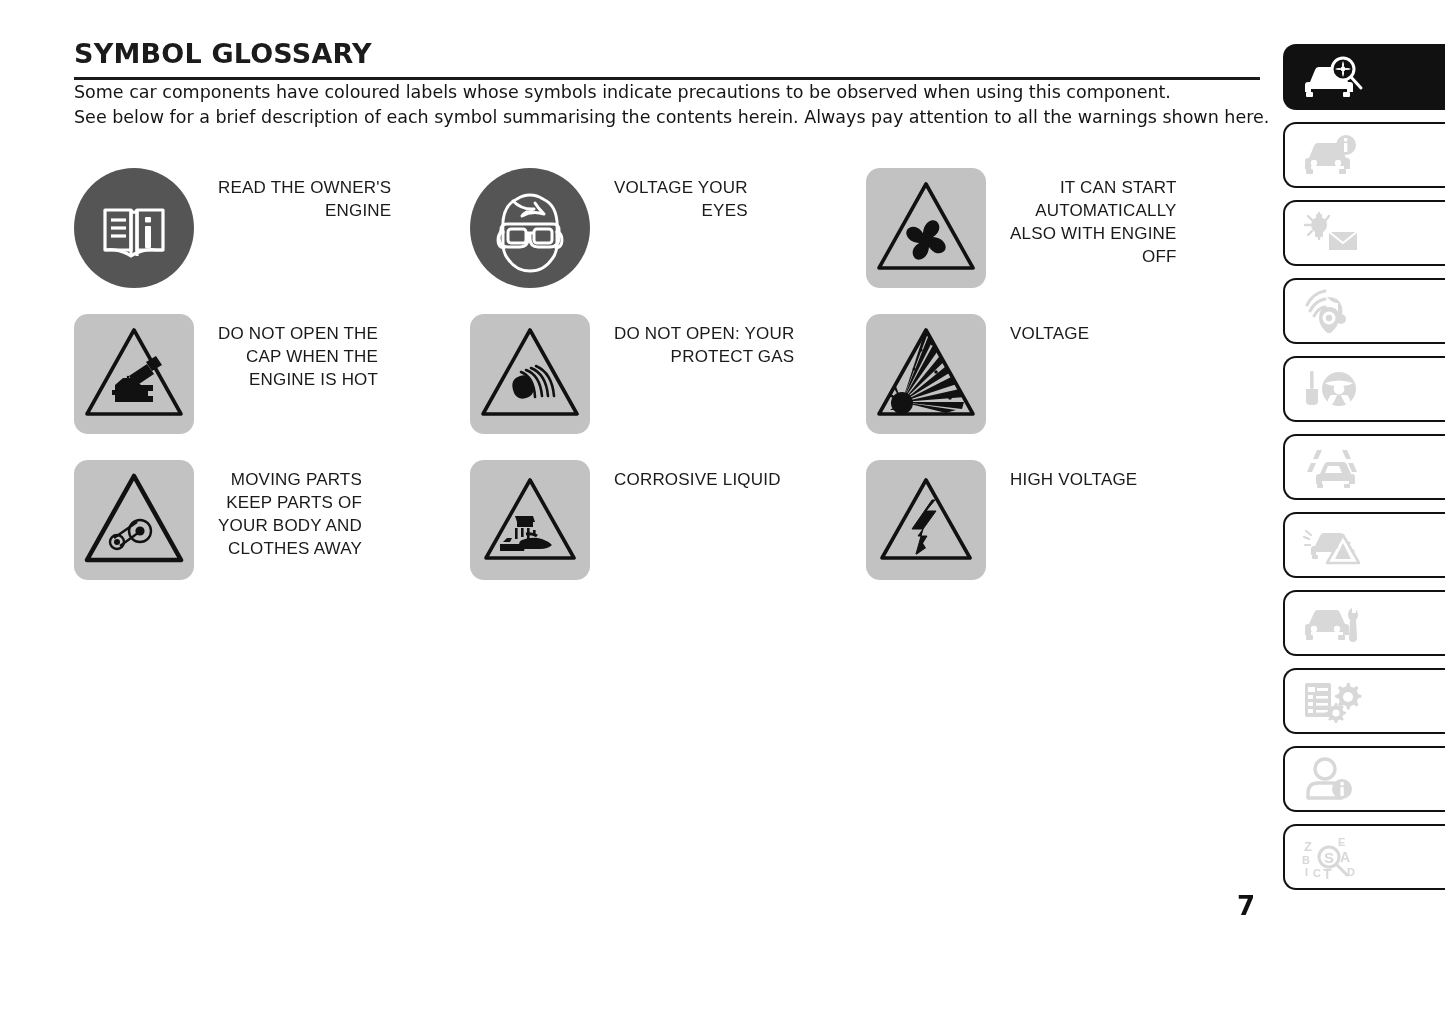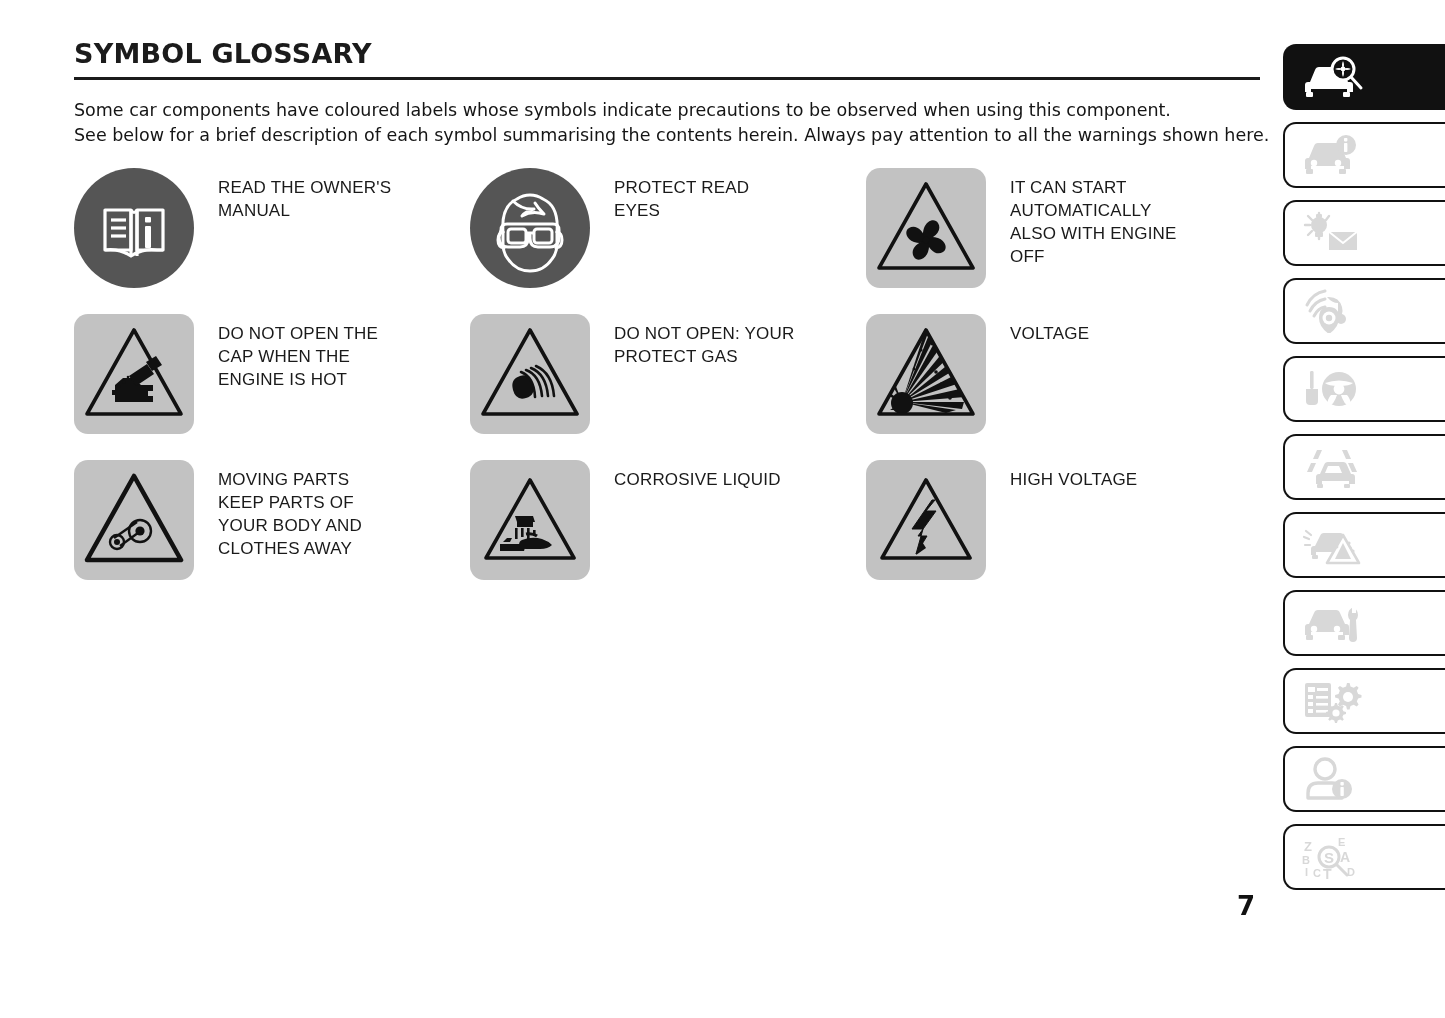--- a/index.html
+++ b/index.html
@@ -42,21 +42,20 @@
   }
 
   .title-rule {
     width: 1186px;
     height: 3px;
     background: #1b1b1b;
     margin: 4px 0 0 0;
   }
 
   .intro {
-    margin-top: 18px;
     font-size: 17.5px;
     line-height: 25px;
     color: #151515;
     font-family: "DejaVu Sans", sans-serif;
   }
   .intro div { white-space: nowrap; }
 
   
   .symbol-grid {
     position: absolute;
@@ -66,20 +65,21 @@
   }
   .sym-row {
     display: flex;
     height: 146px;
   }
   .sym-cell {
     display: flex;
     align-items: flex-start;
     width: 396px;
     box-sizing: border-box;
+    text-align: right;
   }
 
   .sym-art {
     width: 120px;
     height: 120px;
     flex: 0 0 120px;
     position: relative;
   }
 
   .sym-art svg { display: block; width: 120px; height: 120px; }
@@ -172,21 +172,21 @@
               <line x1="37" y1="68" x2="52" y2="68"></line>
             </g>
             <g fill="#ffffff">
               <rect x="71" y="49" width="6" height="5.5" rx="1"></rect>
               <rect x="71" y="58" width="6" height="22" rx="1"></rect>
             </g>
           </svg>
         </div>
         <div class="sym-label">
           <span class="ln">READ THE OWNER'S</span>
-          <span class="ln">MANUAL</span>
+          <span class="ln">ENGINE</span>
         </div>
       </div>
 
       <div class="sym-cell">
         <div class="sym-art">
           <svg viewBox="0 0 120 120">
             <circle cx="60" cy="60" r="60" fill="#555555"></circle>
             <g fill="none" stroke="#ffffff" stroke-width="3" stroke-linejoin="round" stroke-linecap="round">
 
               <path d="M33 64 v12 q0 9 5 15 q8 12 22 12 q14 0 22 -12 q5 -6 5 -15 v-12"></path>
@@ -200,21 +200,21 @@
 
             <g fill="none" stroke="#ffffff" stroke-width="3" stroke-linejoin="round">
               <path d="M31 62 q0 -6 6 -6 h46 q6 0 6 6 v7 q0 10 -9 10 h-12 q-8 0 -8 -9 v-3 h-2 v3 q0 9 -8 9 h-12 q-9 0 -9 -10 z"></path>
               <rect x="38" y="61" width="18" height="14" rx="3"></rect>
               <rect x="64" y="61" width="18" height="14" rx="3"></rect>
               <line x1="56" y1="65" x2="64" y2="65"></line>
             </g>
           </svg>
         </div>
         <div class="sym-label">
-          <span class="ln">PROTECT READ</span>
+          <span class="ln">VOLTAGE YOUR</span>
           <span class="ln">EYES</span>
         </div>
       </div>
 
       <div class="sym-cell">
         <div class="sym-art">
           <svg viewBox="0 0 120 120">
             <rect x="0" y="0" width="120" height="120" rx="14" fill="#c2c2c2"></rect>
             <path d="M60 16 L107 100 H13 Z" fill="none" stroke="#111111" stroke-width="3.6" stroke-linejoin="round"></path>
             <g fill="#111111" transform="translate(60,72)">

